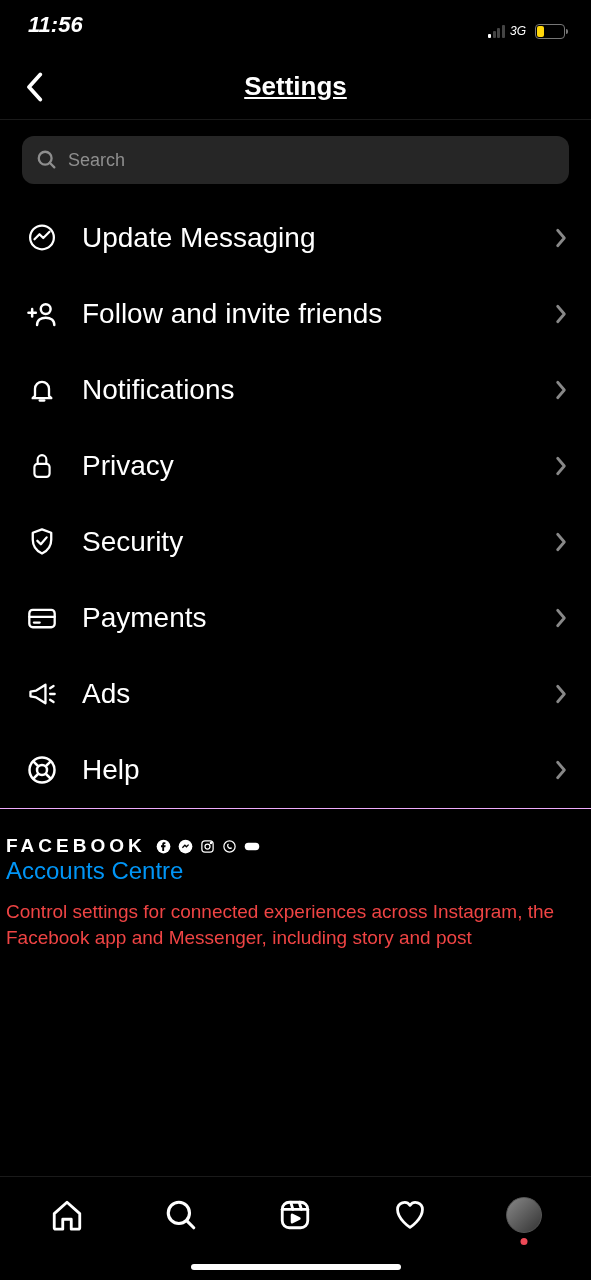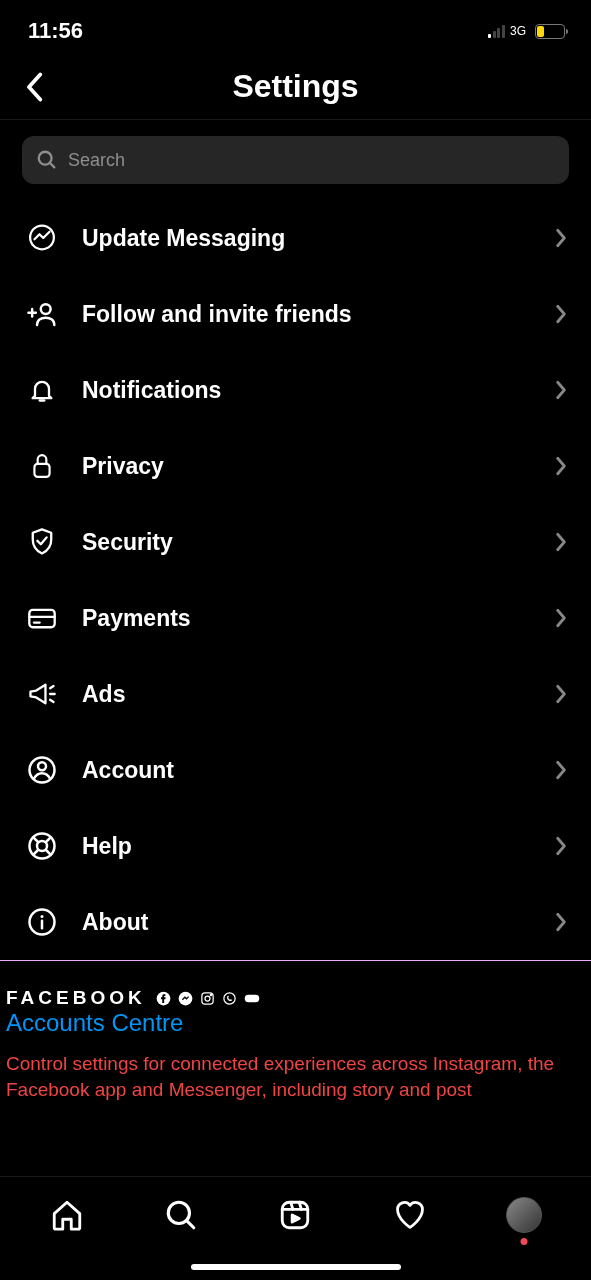--- a/index.html
+++ b/index.html
@@ -8,25 +8,25 @@
     height: 1280px;
     background: #000;
     color: #fff;
     font-family: -apple-system, BlinkMacSystemFont, "Helvetica Neue", Arial, sans-serif;
     overflow: hidden;
     position: relative;
   }
   .status-bar {
     display: flex;
     justify-content: space-between;
-    align-items: center;
     padding: 12px 26px 4px 28px;
     font-size: 22px;
     font-weight: 600;
     height: 54px;
+    font-style: italic;
   }
   .status-right {
     display: flex;
     align-items: center;
     gap: 5px;
     font-size: 12px;
     font-weight: 500;
   }
   .signal-bars { display: inline-flex; align-items: flex-end; gap: 1.5px; height: 14px;}
   .signal-bars span { width: 3px; background: #444; border-radius: 1px;}
@@ -53,21 +53,21 @@
   }
   .back-btn {
     position: absolute;
     left: 14px;
     top: 50%;
     transform: translateY(-50%);
     width: 40px; height: 40px;
     display:flex; align-items:center; justify-content:center;
     background:none; border:none; color:#fff;
   }
-  .header-title { font-size: 32px; font-weight: 700; }
+  .header-title { font-size: 26px; font-weight: 700; text-decoration: underline; }
   .content { padding: 16px 0 0 0; }
   .search-box {
     margin: 0 22px 16px 22px;
     background: #262626;
     border-radius: 12px;
     display: flex;
     align-items: center;
     padding: 13px 14px;
     gap: 10px;
   }
@@ -86,21 +86,21 @@
     display: flex;
     align-items: center;
     padding: 22px 24px 22px 26px;
     gap: 24px;
   }
   .menu-icon {
     width: 32px; height: 32px;
     display:flex; align-items:center; justify-content:center;
     flex-shrink:0;
   }
-  .menu-label { font-size: 23px; font-weight: 700; flex: 1; }
+  .menu-label { font-size: 28px; font-weight: 400; flex: 1; }
   .chevron { color:#888; flex-shrink:0;}
   .footer-section {
     border-top: 1px solid #f0abfc;
     padding: 26px 22px 10px 6px;
   }
   .fb-line{ display:flex; align-items:center; gap:10px; }
   .fb-word{ font-size:19px; font-weight:700; letter-spacing:4px;}
   .fb-icons{ display:flex; align-items:center; gap:6px;}
   .fb-icons span{ display:inline-flex; width:16px; height:16px; align-items:center; justify-content:center;}
   .accounts-link{ color:#0095f6; font-size:24px; display:block;}
@@ -255,64 +255,38 @@
             <line x1="20" y1="12" x2="24" y2="12"></line>
             <line x1="20" y1="17" x2="23" y2="19"></line>
           </svg>
       </span>
       <span class="menu-label">Ads</span>
       <svg class="chevron" width="12" height="20" viewBox="0 0 10 18" fill="none" stroke="#888" stroke-width="2.5" stroke-linecap="round" stroke-linejoin="round">
           <polyline points="2 2 8 9 2 16"></polyline>
         </svg>
     </div>
 
-    <div class="menu-item">
-      <span class="menu-icon">
-        <svg width="30" height="30" viewBox="0 0 24 24" fill="none" stroke="#fff" stroke-width="2">
-            <circle cx="12" cy="12" r="10"></circle>
-            <circle cx="12" cy="9" r="3.2"></circle>
-            <path d="M5.5 19c1.5-3 4-4.5 6.5-4.5s5 1.5 6.5 4.5"></path>
-          </svg>
-      </span>
-      <span class="menu-label">Account</span>
-      <svg class="chevron" width="12" height="20" viewBox="0 0 10 18" fill="none" stroke="#888" stroke-width="2.5" stroke-linecap="round" stroke-linejoin="round">
-          <polyline points="2 2 8 9 2 16"></polyline>
-        </svg>
-    </div>
 
     <div class="menu-item">
       <span class="menu-icon">
         <svg width="30" height="30" viewBox="0 0 24 24" fill="none" stroke="#fff" stroke-width="2">
             <circle cx="12" cy="12" r="10"></circle>
             <circle cx="12" cy="12" r="4"></circle>
             <line x1="4.5" y1="4.5" x2="9" y2="9"></line>
             <line x1="15" y1="15" x2="19.5" y2="19.5"></line>
             <line x1="19.5" y1="4.5" x2="15" y2="9"></line>
             <line x1="9" y1="15" x2="4.5" y2="19.5"></line>
           </svg>
       </span>
       <span class="menu-label">Help</span>
       <svg class="chevron" width="12" height="20" viewBox="0 0 10 18" fill="none" stroke="#888" stroke-width="2.5" stroke-linecap="round" stroke-linejoin="round">
           <polyline points="2 2 8 9 2 16"></polyline>
         </svg>
     </div>
 
-    <div class="menu-item">
-      <span class="menu-icon">
-        <svg width="30" height="30" viewBox="0 0 24 24" fill="none" stroke="#fff" stroke-width="2">
-            <circle cx="12" cy="12" r="10"></circle>
-            <line x1="12" y1="11" x2="12" y2="17" stroke-linecap="round"></line>
-            <circle cx="12" cy="7.5" r="1.2" fill="#fff" stroke="none"></circle>
-          </svg>
-      </span>
-      <span class="menu-label">About</span>
-      <svg class="chevron" width="12" height="20" viewBox="0 0 10 18" fill="none" stroke="#888" stroke-width="2.5" stroke-linecap="round" stroke-linejoin="round">
-          <polyline points="2 2 8 9 2 16"></polyline>
-        </svg>
-    </div>
 
   </div>
 
   <div class="footer-section">
     <div class="fb-line">
       <span class="fb-word">FACEBOOK</span>
       <span class="fb-icons">
         <span>
             <svg width="15" height="15" viewBox="0 0 24 24">
               <circle cx="12" cy="12" r="11" fill="#fff"></circle>

